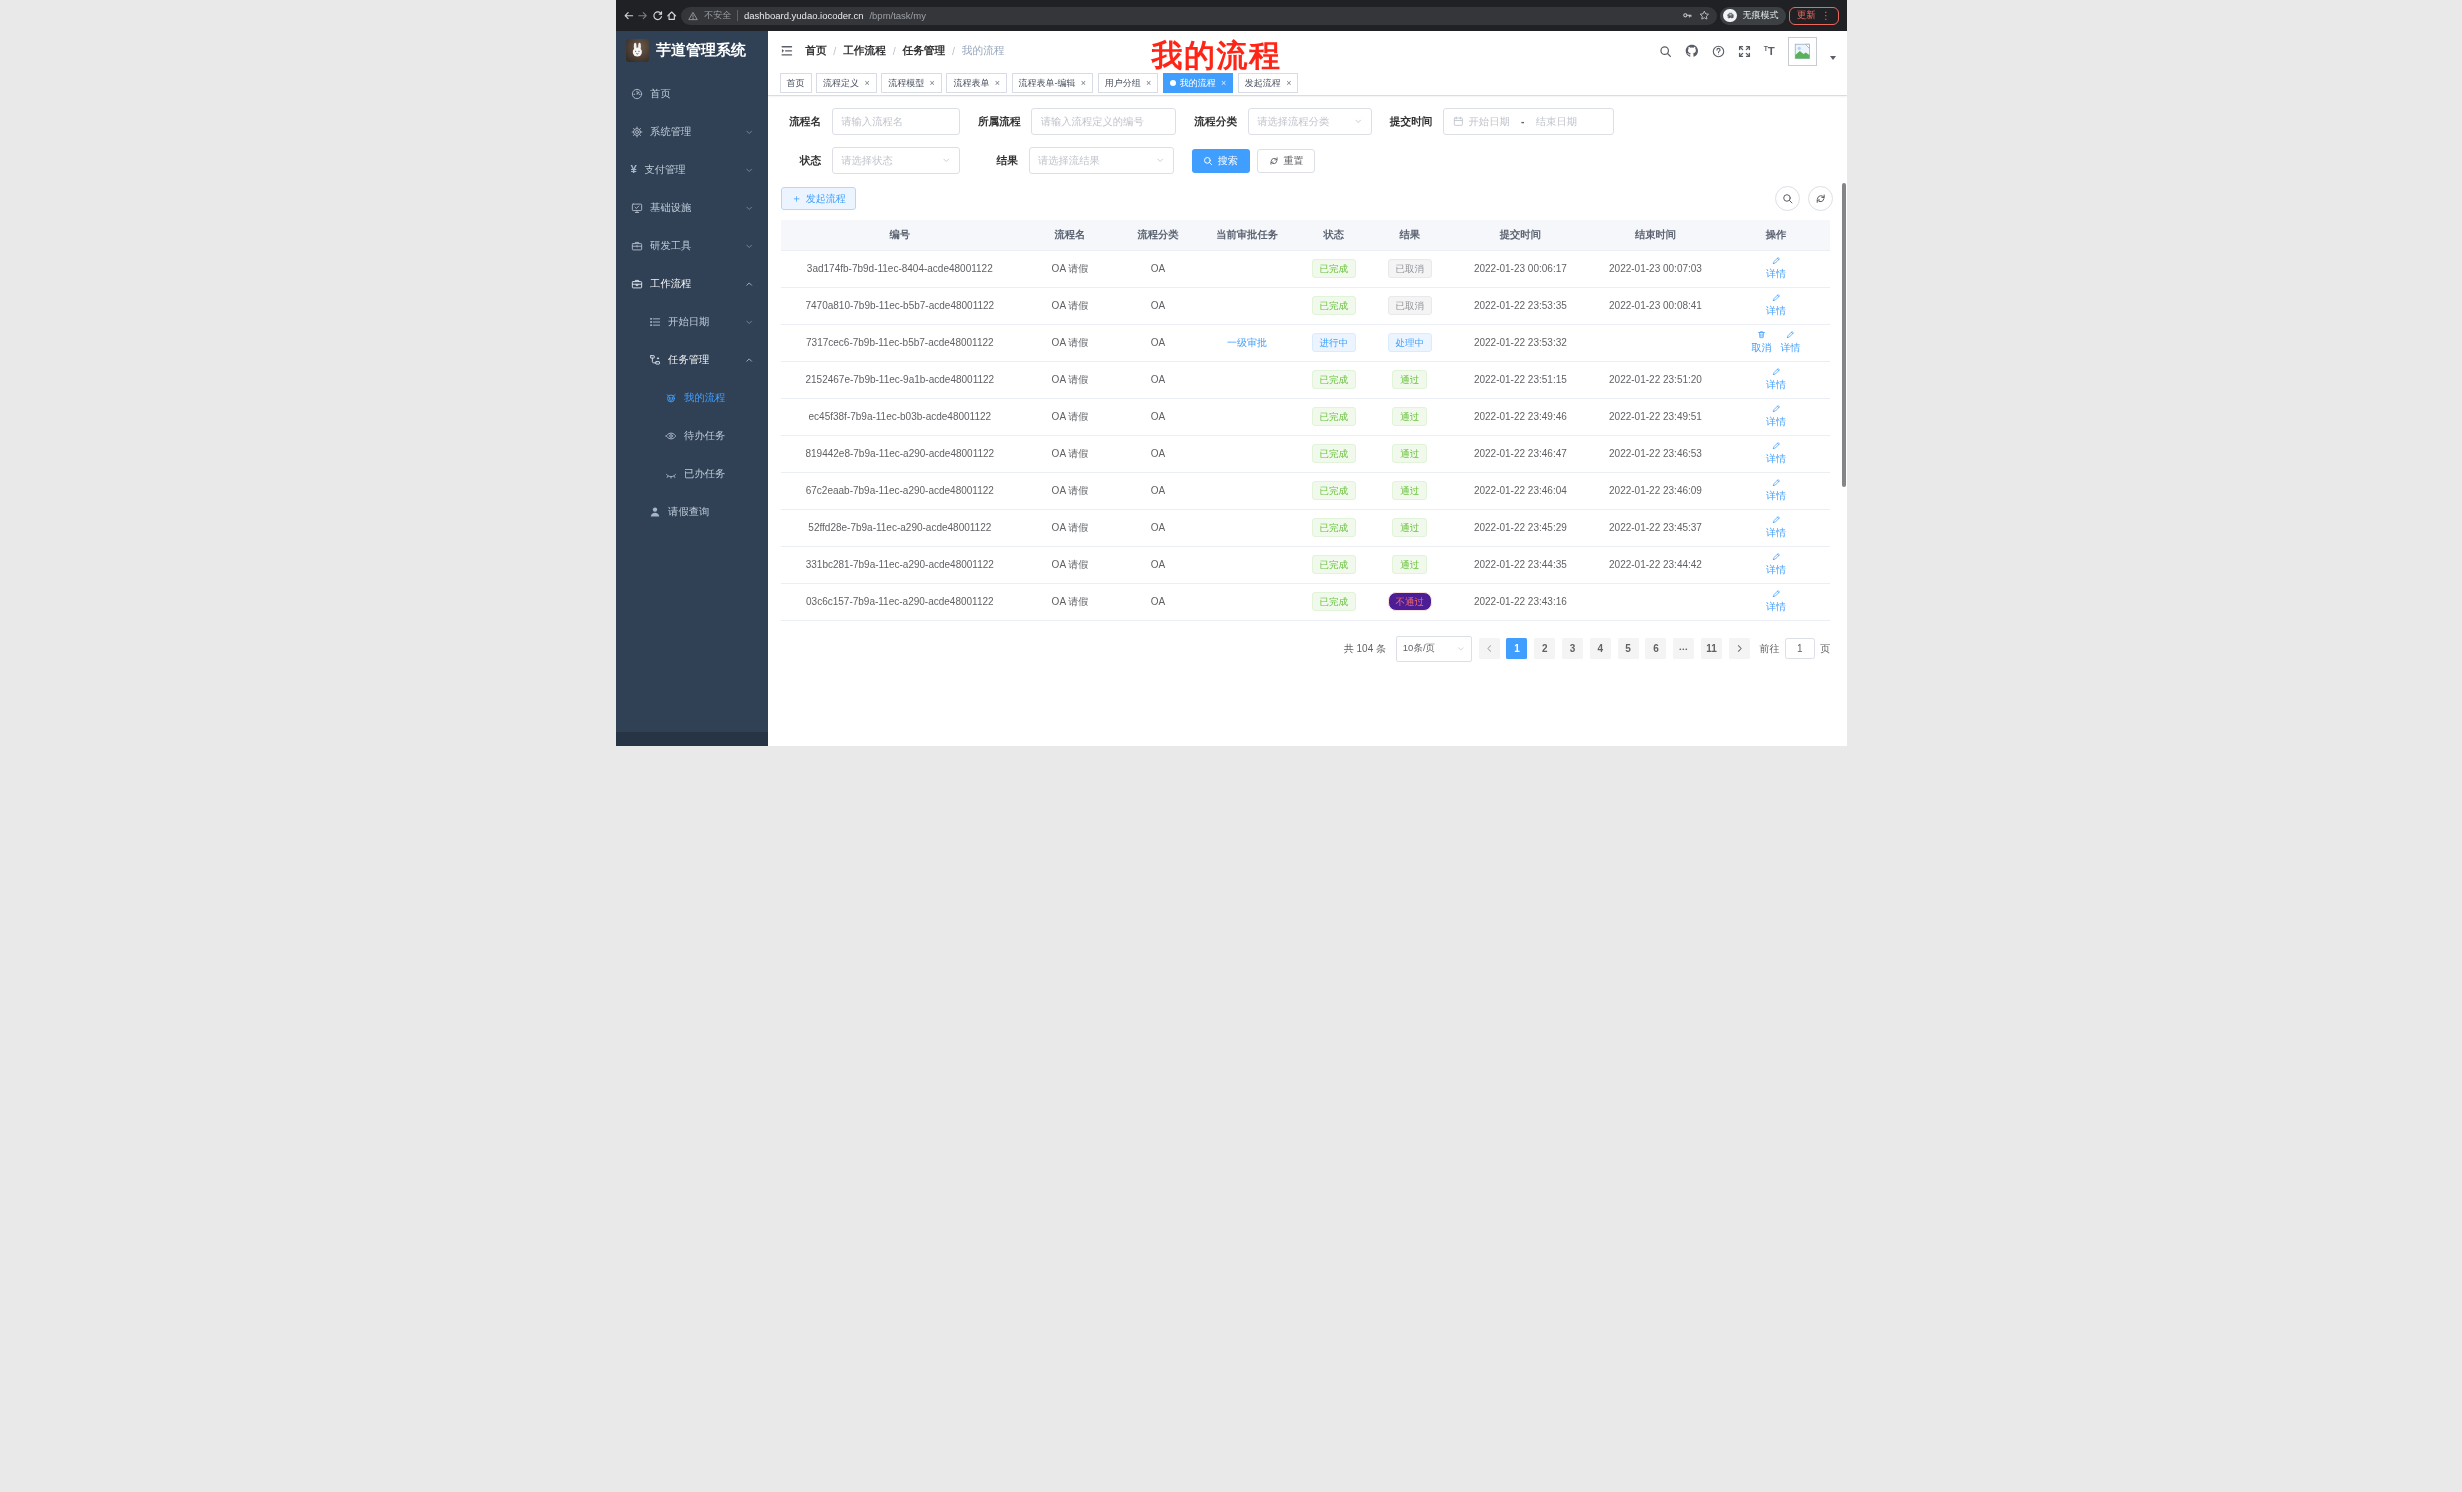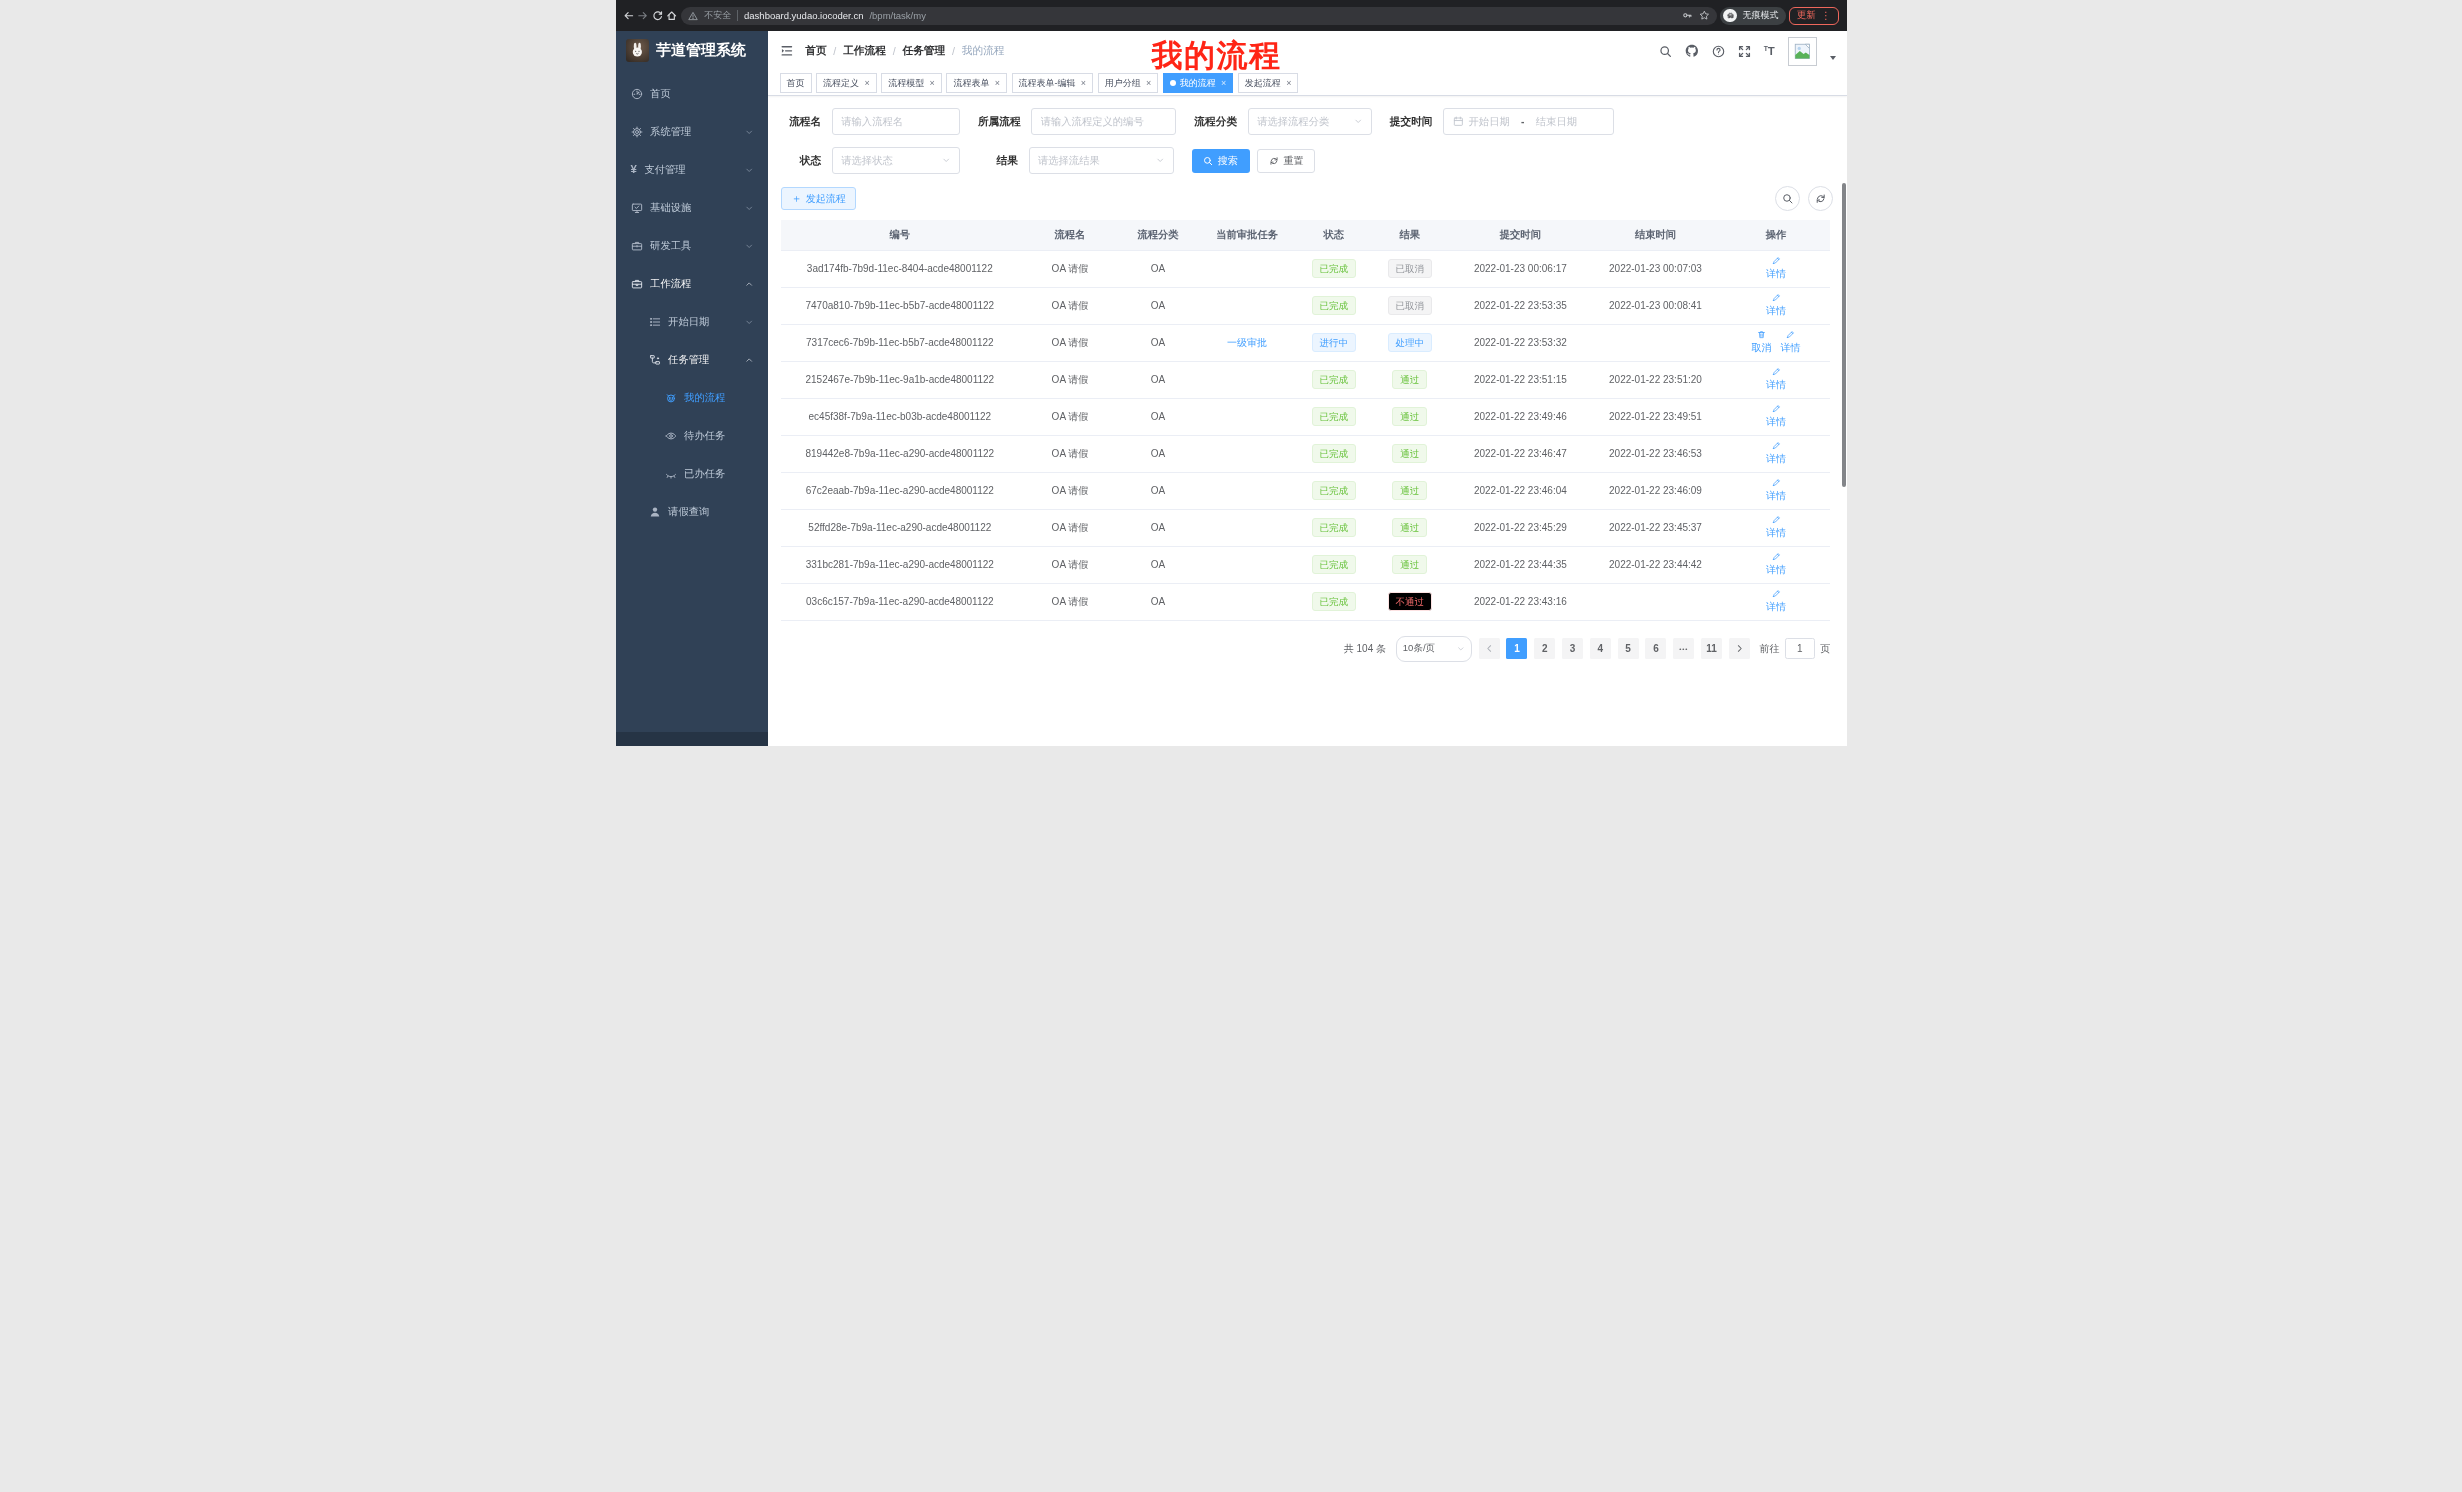--- a/index.html
+++ b/index.html
@@ -94,29 +94,29 @@
 
   
   table { border-collapse:collapse; width:1049px; font-size:10px; color:#606266; table-layout:fixed; }
   thead th { background:#f5f7fa; height:30px; font-weight:700; color:#5c6472; text-align:center; font-size:10.3px; }
   tbody td { height:37px; text-align:center; border-bottom:0.8px solid #ebeef5; overflow:hidden; white-space:nowrap; }
   tbody tr:first-child td { border-top:0.8px solid #ebeef5; }
   .badge { display:inline-block; height:19px; line-height:17.5px; padding:0 6.8px; border-radius:3px; border:0.8px solid; font-size:9.5px; }
   .badge.success { color:#67c23a; background:#f0f9eb; border-color:#e1f3d8; }
   .badge.info    { color:#909399; background:#f4f4f5; border-color:#e9e9eb; }
   .badge.primary { color:#409eff; background:#ecf5ff; border-color:#d9ecff; }
-  .badge.danger  { color:#f56c6c; background:#000000; border-color:#fde2e2; }
+  .badge.danger  { color:#f56c6c; background:#4c1d95; border-color:#fde2e2;border-radius:8px; }
   .tlink { color:#409eff; cursor:pointer; display:inline-flex; align-items:center; gap:2.3px; font-size:10px;flex-direction:column; }
   .tlink + .tlink { margin-left:9px; }
   .tlink .lic { font-size:9px; display:inline-flex; }
 
   
   .pagination { width:1049px; display:flex; justify-content:flex-end; align-items:center; gap:6.8px; margin:15px 0 0; font-size:10px; color:#606266; }
   .pg-total { margin-right:3px; }
-  .pg-size { width:76px; height:26px; border:0.8px solid #dcdfe6; border-radius:9px; display:flex; align-items:center; padding:0 6px; color:#606266; font-size:9.5px; cursor:pointer; }
+  .pg-size { width:76px; height:26px; border:0.8px solid #dcdfe6; border-radius:2px; display:flex; align-items:center; padding:0 6px; color:#606266; font-size:9.5px; cursor:pointer; }
   .pg-size .chev { margin-left:auto; color:#c0c4cc; font-size:8.4px; display:inline-flex; }
   .pg-btn { min-width:21px; height:21px; border-radius:1.5px; background:#f4f4f5; color:#606266; font-size:10px; font-weight:700; display:inline-flex; align-items:center; justify-content:center; cursor:pointer; padding:0 3px; }
   .pg-btn.arrow { color:#a9adb5; font-weight:400; }
   .pg-btn.arrow.next { color:#606266; }
   .pg-btn.active { background:#409eff; color:#fff; }
   .pg-btn.dots { letter-spacing:0.8px; font-weight:700; }
   .pg-goto { display:flex; align-items:center; gap:5.3px; margin-left:3px; }
   .pg-input { width:30px; height:21px; border:0.8px solid #dcdfe6; border-radius:2.3px; text-align:center; font-size:10px; color:#606266; outline:none; font-family:inherit; }
 
   .scroll-thumb { position:absolute; right:0.8px; top:183px; width:3.8px; height:304px; background:#595c61; border-radius:2.3px; opacity:.75; }

